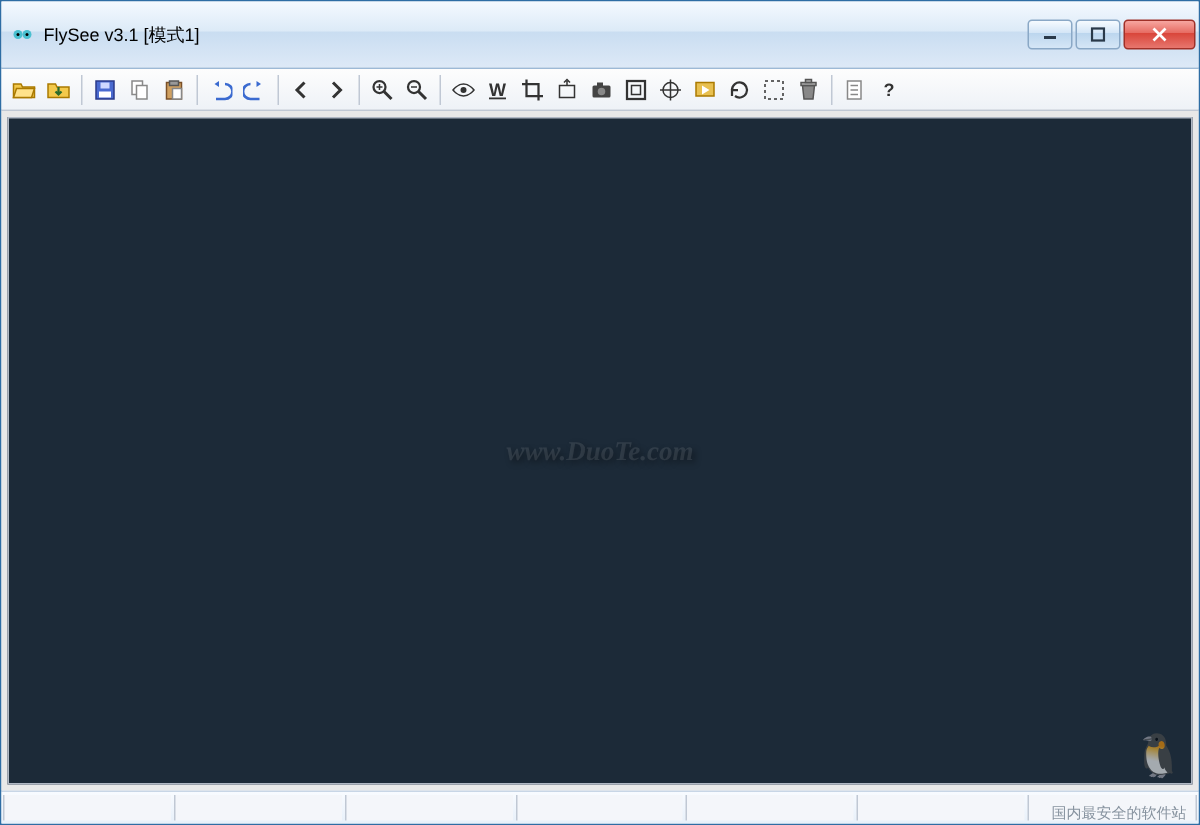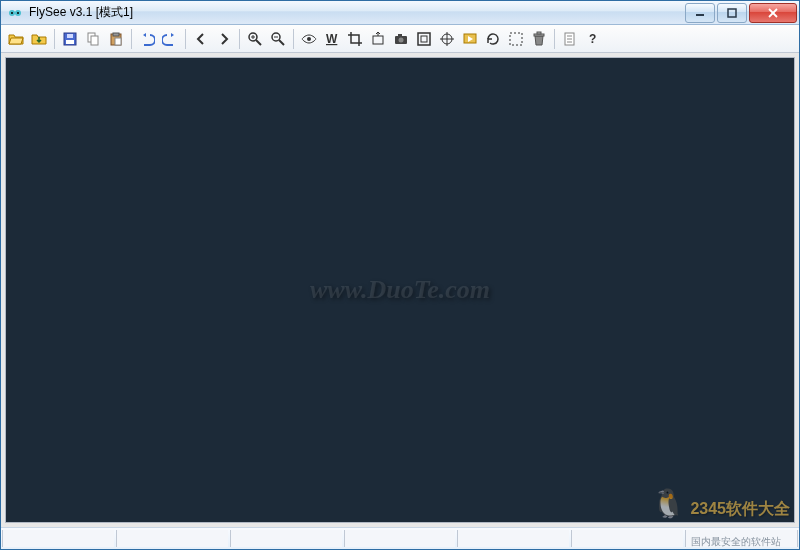--- a/index.html
+++ b/index.html
@@ -14,21 +14,21 @@
     width: 800px;
     height: 550px;
     border: 1px solid #2e6da4;
     background: #fff;
     display: flex;
     flex-direction: column;
     position: relative;
   }
   
   .titlebar {
-    height: 24px;
+    height: 45px;
     background: linear-gradient(to bottom, #f4f9ff 0%, #dceaf7 45%, #c9ddf1 46%, #dde9f7 100%);
     display: flex;
     align-items: center;
     padding: 0 0 0 6px;
     border-bottom: 1px solid #9db9d6;
   }
   .titlebar .app-icon {
     width: 16px; height: 16px;
     margin-right: 6px;
     display: inline-flex; align-items: center; justify-content: center;
@@ -100,42 +100,42 @@
     overflow: hidden;
     border: 1px solid #b0b8c4;
   }
   .watermark-main {
     position: absolute;
     left: 50%; top: 50%;
     transform: translate(-50%, -50%);
     font-family: Georgia, "Times New Roman", serif;
     font-style: italic;
     font-weight: bold;
-    font-size: 26px;
+    font-size: 18px;
     color: rgba(255,255,255,0.10);
     text-shadow: 2px 2px 4px rgba(0,0,0,0.4);
     user-select: none;
     white-space: nowrap;
   }
   .watermark-corner {
     position: absolute;
     right: 4px; bottom: 2px;
     display: flex; align-items: flex-end; gap: 4px;
     opacity: 0.6;
     user-select: none;
   }
   .watermark-corner .emoji { font-size: 28px; }
   .watermark-corner .txt {
     font-family: Arial, sans-serif; font-weight: bold; font-size: 16px;
     color: #f5c14a;
     text-shadow: 1px 1px 2px rgba(0,0,0,0.6);
   }
   .watermark-sub {
     position: absolute;
-    right: 16px; bottom: -2px;
+    right: 6px; bottom: -2px;
     font-size: 10px;
     color: #5a6a7a;
     opacity: 0.7;
   }
   
   .statusbar {
     height: 22px;
     background: linear-gradient(to bottom, #f8fbff, #e7f0fa);
     display: flex;
     align-items: stretch;
@@ -343,21 +343,20 @@
           <text x="4" y="12" font-family="Arial" font-size="12" font-weight="bold" fill="#333">?</text>
         </svg>
       </div>
   </div>
 
   <div class="canvas-wrap">
     <div class="canvas">
       <div class="watermark-main">www.DuoTe.com</div>
       <div class="watermark-corner">
         <span class="emoji">🐧</span>
-        <span class="txt">2345软件大全</span>
       </div>
     </div>
   </div>
 
   <div class="statusbar">
     <div class="status-panel"></div>
     <div class="status-panel"></div>
     <div class="status-panel"></div>
     <div class="status-panel"></div>
     <div class="status-panel"></div>

